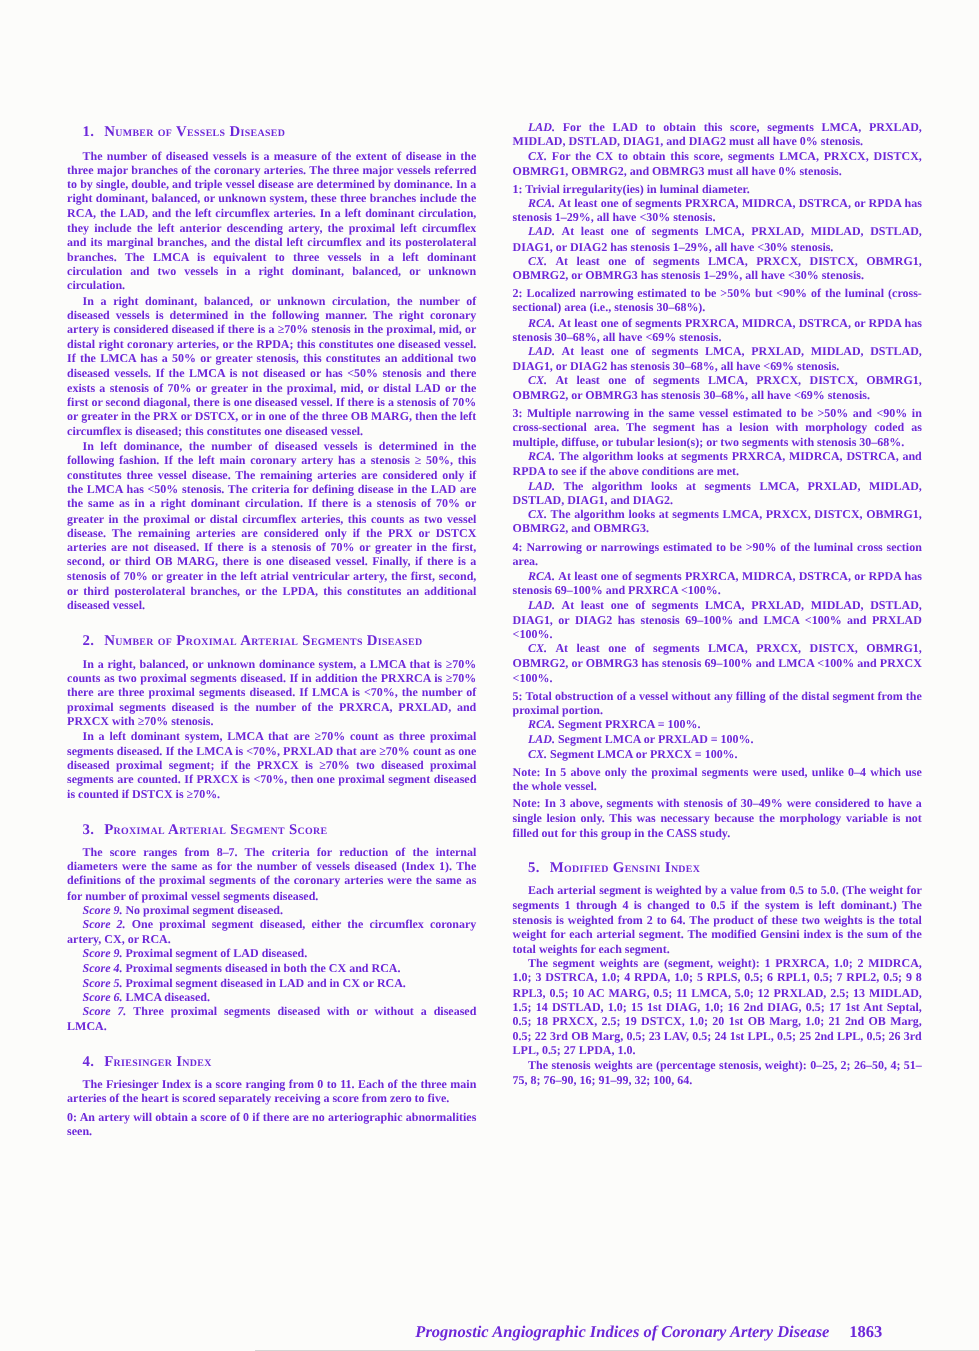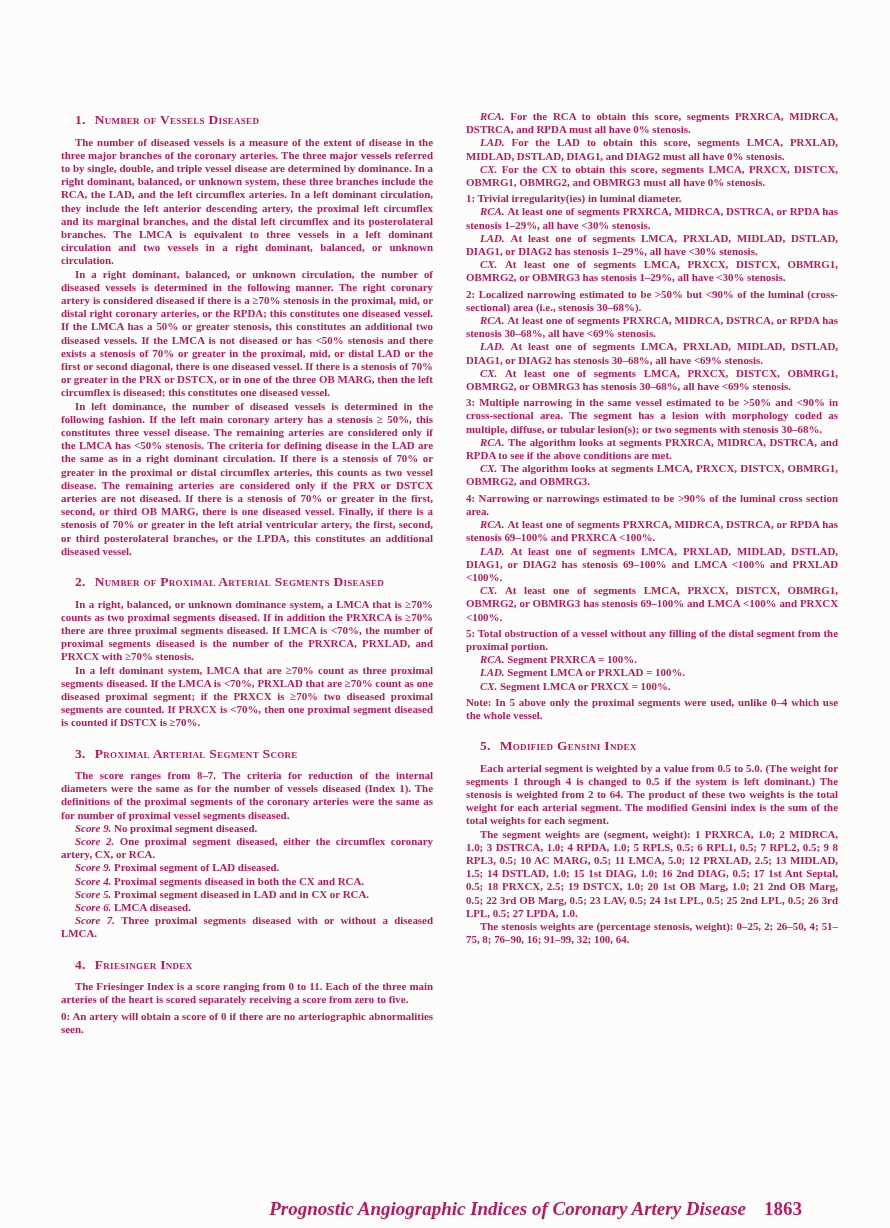--- a/index.html
+++ b/index.html
@@ -4,21 +4,21 @@
 <style>
   html, body { margin: 0; padding: 0; background: #9a9a9a; }
   .page {
     position: relative;
     width: 890px;
     height: 1228px;
     margin: 0 auto;
     background: #fcfcfa;
     overflow: hidden;
     font-family: "Liberation Serif", serif;
-    color: #be185d;
+    color: #6d28d9;
   }
   .content {
     position: absolute;
     top: 110px;
     left: 61px;
     width: 777px;
     display: flex;
     gap: 33px;
   }
   .col {
@@ -41,21 +41,21 @@
     text-align: left;
     margin: 16px 0 8px 0;
     padding-left: 14px;
   }
   .col .section-heading:first-child { margin-top: 2px; }
   .heading-num { margin-right: 9px; }
   .footer {
     position: absolute;
     right: 88px;
     bottom: 8px;
-    font-size: 19px;
+    font-size: 15px;
     font-weight: bold;
     white-space: nowrap;
   }
   .footer-title { font-style: italic; margin-right: 18px; }
   .footer-page { font-style: normal; }
 </style>
 </head>
 <body>
 
 <div class="page">
@@ -75,43 +75,44 @@
         <p class="item"><span class="lead">Score 9. </span>Proximal segment of LAD diseased.</p>
         <p class="item"><span class="lead">Score 4. </span>Proximal segments diseased in both the CX and RCA.</p>
         <p class="item"><span class="lead">Score 5. </span>Proximal segment diseased in LAD and in CX or RCA.</p>
         <p class="item"><span class="lead">Score 6. </span>LMCA diseased.</p>
         <p class="item"><span class="lead">Score 7. </span>Three proximal segments diseased with or without a diseased LMCA.</p>
         <h2 class="section-heading"><span class="heading-num">4.</span><span class="heading-text">Friesinger Index</span></h2>
         <p class="para">The Friesinger Index is a score ranging from 0 to 11. Each of the three main arteries of the heart is scored separately receiving a score from zero to five.</p>
         <p class="note">0: An artery will obtain a score of 0 if there are no arteriographic abnormalities seen.</p>
       </div>
     <div class="col">
-        <p class="item"><span class="lead">RCA. </span>For the RCA to obtain this score, segments PRXRCA, MIDRCA, DSTRCA, and RPDA must all have 0% stenosis.</p>
         <p class="item"><span class="lead">LAD. </span>For the LAD to obtain this score, segments LMCA, PRXLAD, MIDLAD, DSTLAD, DIAG1, and DIAG2 must all have 0% stenosis.</p>
         <p class="item"><span class="lead">CX. </span>For the CX to obtain this score, segments LMCA, PRXCX, DISTCX, OBMRG1, OBMRG2, and OBMRG3 must all have 0% stenosis.</p>
         <p class="note">1: Trivial irregularity(ies) in luminal diameter.</p>
         <p class="item"><span class="lead">RCA. </span>At least one of segments PRXRCA, MIDRCA, DSTRCA, or RPDA has stenosis 1–29%, all have &lt;30% stenosis.</p>
         <p class="item"><span class="lead">LAD. </span>At least one of segments LMCA, PRXLAD, MIDLAD, DSTLAD, DIAG1, or DIAG2 has stenosis 1–29%, all have &lt;30% stenosis.</p>
         <p class="item"><span class="lead">CX. </span>At least one of segments LMCA, PRXCX, DISTCX, OBMRG1, OBMRG2, or OBMRG3 has stenosis 1–29%, all have &lt;30% stenosis.</p>
         <p class="note">2: Localized narrowing estimated to be &gt;50% but &lt;90% of the luminal (cross-sectional) area (i.e., stenosis 30–68%).</p>
         <p class="item"><span class="lead">RCA. </span>At least one of segments PRXRCA, MIDRCA, DSTRCA, or RPDA has stenosis 30–68%, all have &lt;69% stenosis.</p>
         <p class="item"><span class="lead">LAD. </span>At least one of segments LMCA, PRXLAD, MIDLAD, DSTLAD, DIAG1, or DIAG2 has stenosis 30–68%, all have &lt;69% stenosis.</p>
         <p class="item"><span class="lead">CX. </span>At least one of segments LMCA, PRXCX, DISTCX, OBMRG1, OBMRG2, or OBMRG3 has stenosis 30–68%, all have &lt;69% stenosis.</p>
         <p class="note">3: Multiple narrowing in the same vessel estimated to be &gt;50% and &lt;90% in cross-sectional area. The segment has a lesion with morphology coded as multiple, diffuse, or tubular lesion(s); or two segments with stenosis 30–68%.</p>
         <p class="item"><span class="lead">RCA. </span>The algorithm looks at segments PRXRCA, MIDRCA, DSTRCA, and RPDA to see if the above conditions are met.</p>
+        <p class="item"><span class="lead">LAD. </span>The algorithm looks at segments LMCA, PRXLAD, MIDLAD, DSTLAD, DIAG1, and DIAG2.</p>
         <p class="item"><span class="lead">CX. </span>The algorithm looks at segments LMCA, PRXCX, DISTCX, OBMRG1, OBMRG2, and OBMRG3.</p>
         <p class="note">4: Narrowing or narrowings estimated to be &gt;90% of the luminal cross section area.</p>
         <p class="item"><span class="lead">RCA. </span>At least one of segments PRXRCA, MIDRCA, DSTRCA, or RPDA has stenosis 69–100% and PRXRCA &lt;100%.</p>
         <p class="item"><span class="lead">LAD. </span>At least one of segments LMCA, PRXLAD, MIDLAD, DSTLAD, DIAG1, or DIAG2 has stenosis 69–100% and LMCA &lt;100% and PRXLAD &lt;100%.</p>
         <p class="item"><span class="lead">CX. </span>At least one of segments LMCA, PRXCX, DISTCX, OBMRG1, OBMRG2, or OBMRG3 has stenosis 69–100% and LMCA &lt;100% and PRXCX &lt;100%.</p>
         <p class="note">5: Total obstruction of a vessel without any filling of the distal segment from the proximal portion.</p>
         <p class="item"><span class="lead">RCA. </span>Segment PRXRCA = 100%.</p>
         <p class="item"><span class="lead">LAD. </span>Segment LMCA or PRXLAD = 100%.</p>
         <p class="item"><span class="lead">CX. </span>Segment LMCA or PRXCX = 100%.</p>
         <p class="note">Note: In 5 above only the proximal segments were used, unlike 0–4 which use the whole vessel.</p>
+        <p class="note">Note: In 3 above, segments with stenosis of 30–49% were considered to have a single lesion only. This was necessary because the morphology variable is not filled out for this group in the CASS study.</p>
         <h2 class="section-heading"><span class="heading-num">5.</span><span class="heading-text">Modified Gensini Index</span></h2>
         <p class="para">Each arterial segment is weighted by a value from 0.5 to 5.0. (The weight for segments 1 through 4 is changed to 0.5 if the system is left dominant.) The stenosis is weighted from 2 to 64. The product of these two weights is the total weight for each arterial segment. The modified Gensini index is the sum of the total weights for each segment.</p>
         <p class="para">The segment weights are (segment, weight): 1 PRXRCA, 1.0; 2 MIDRCA, 1.0; 3 DSTRCA, 1.0; 4 RPDA, 1.0; 5 RPLS, 0.5; 6 RPL1, 0.5; 7 RPL2, 0.5; 9 8 RPL3, 0.5; 10 AC MARG, 0.5; 11 LMCA, 5.0; 12 PRXLAD, 2.5; 13 MIDLAD, 1.5; 14 DSTLAD, 1.0; 15 1st DIAG, 1.0; 16 2nd DIAG, 0.5; 17 1st Ant Septal, 0.5; 18 PRXCX, 2.5; 19 DSTCX, 1.0; 20 1st OB Marg, 1.0; 21 2nd OB Marg, 0.5; 22 3rd OB Marg, 0.5; 23 LAV, 0.5; 24 1st LPL, 0.5; 25 2nd LPL, 0.5; 26 3rd LPL, 0.5; 27 LPDA, 1.0.</p>
         <p class="para">The stenosis weights are (percentage stenosis, weight): 0–25, 2; 26–50, 4; 51–75, 8; 76–90, 16; 91–99, 32; 100, 64.</p>
       </div>
   </div>
   <div class="footer">
     <span class="footer-title">Prognostic Angiographic Indices of Coronary Artery Disease</span><span class="footer-page">1863</span>
   </div>
 </div>

